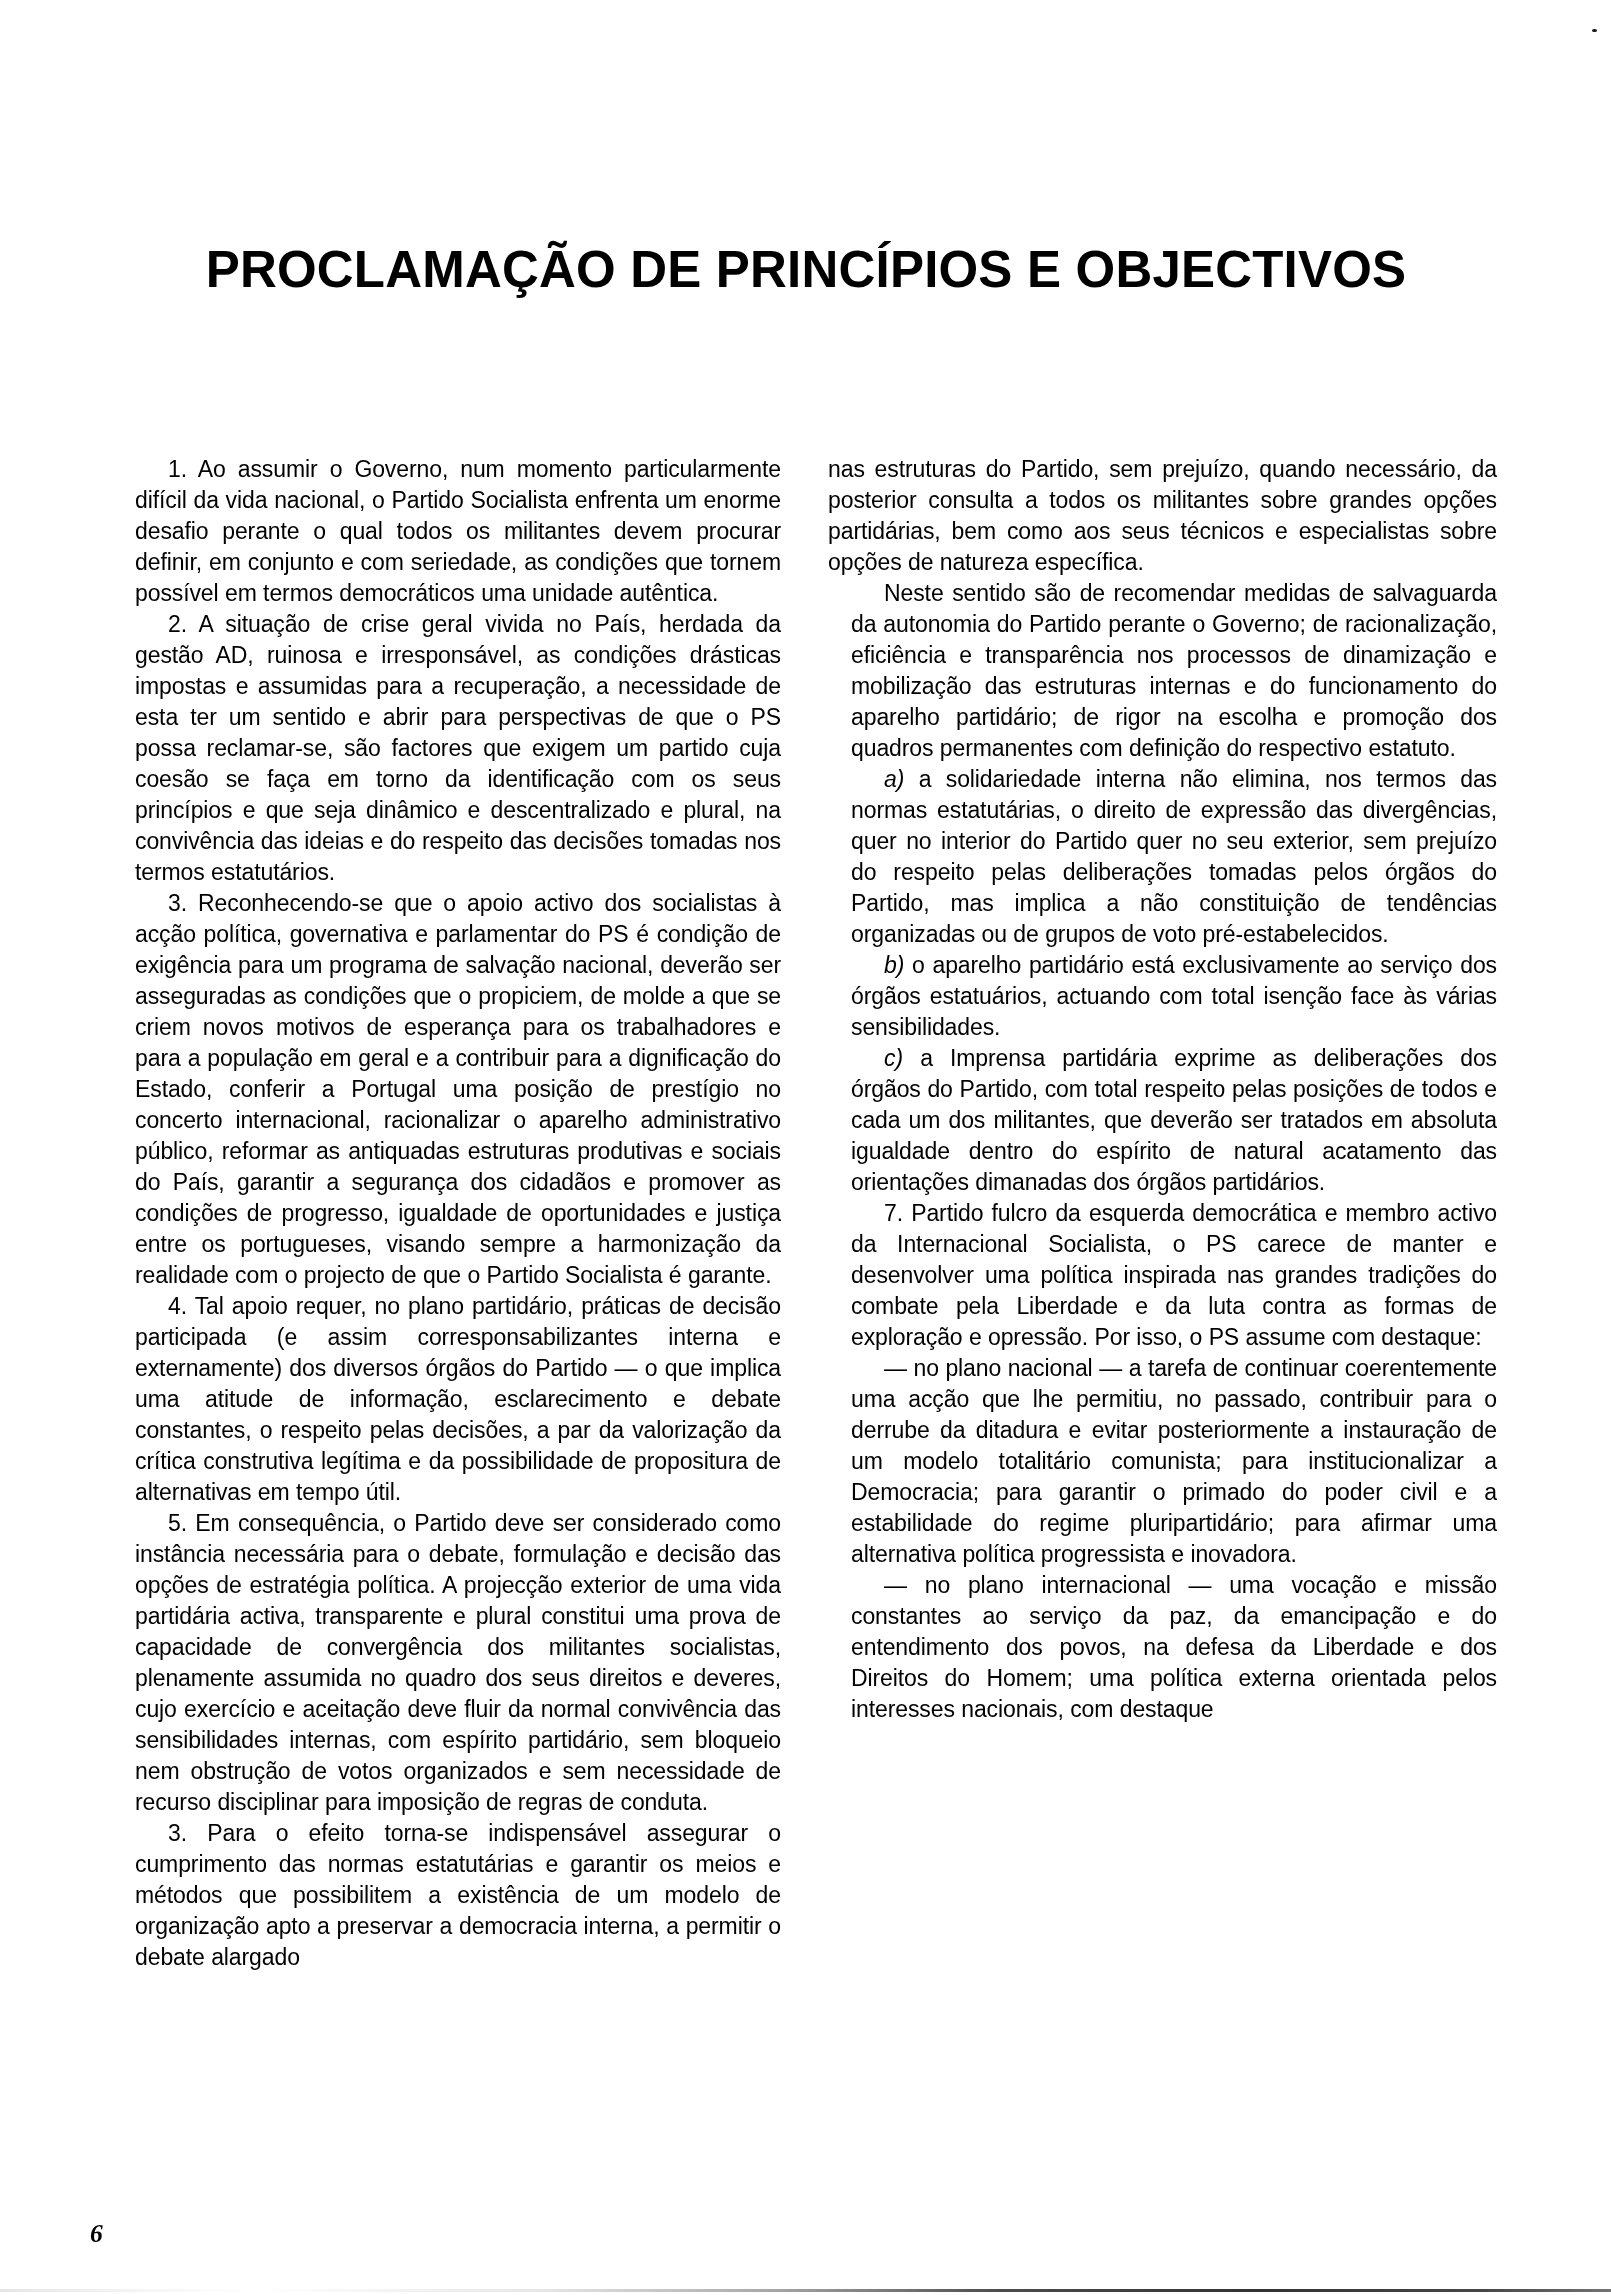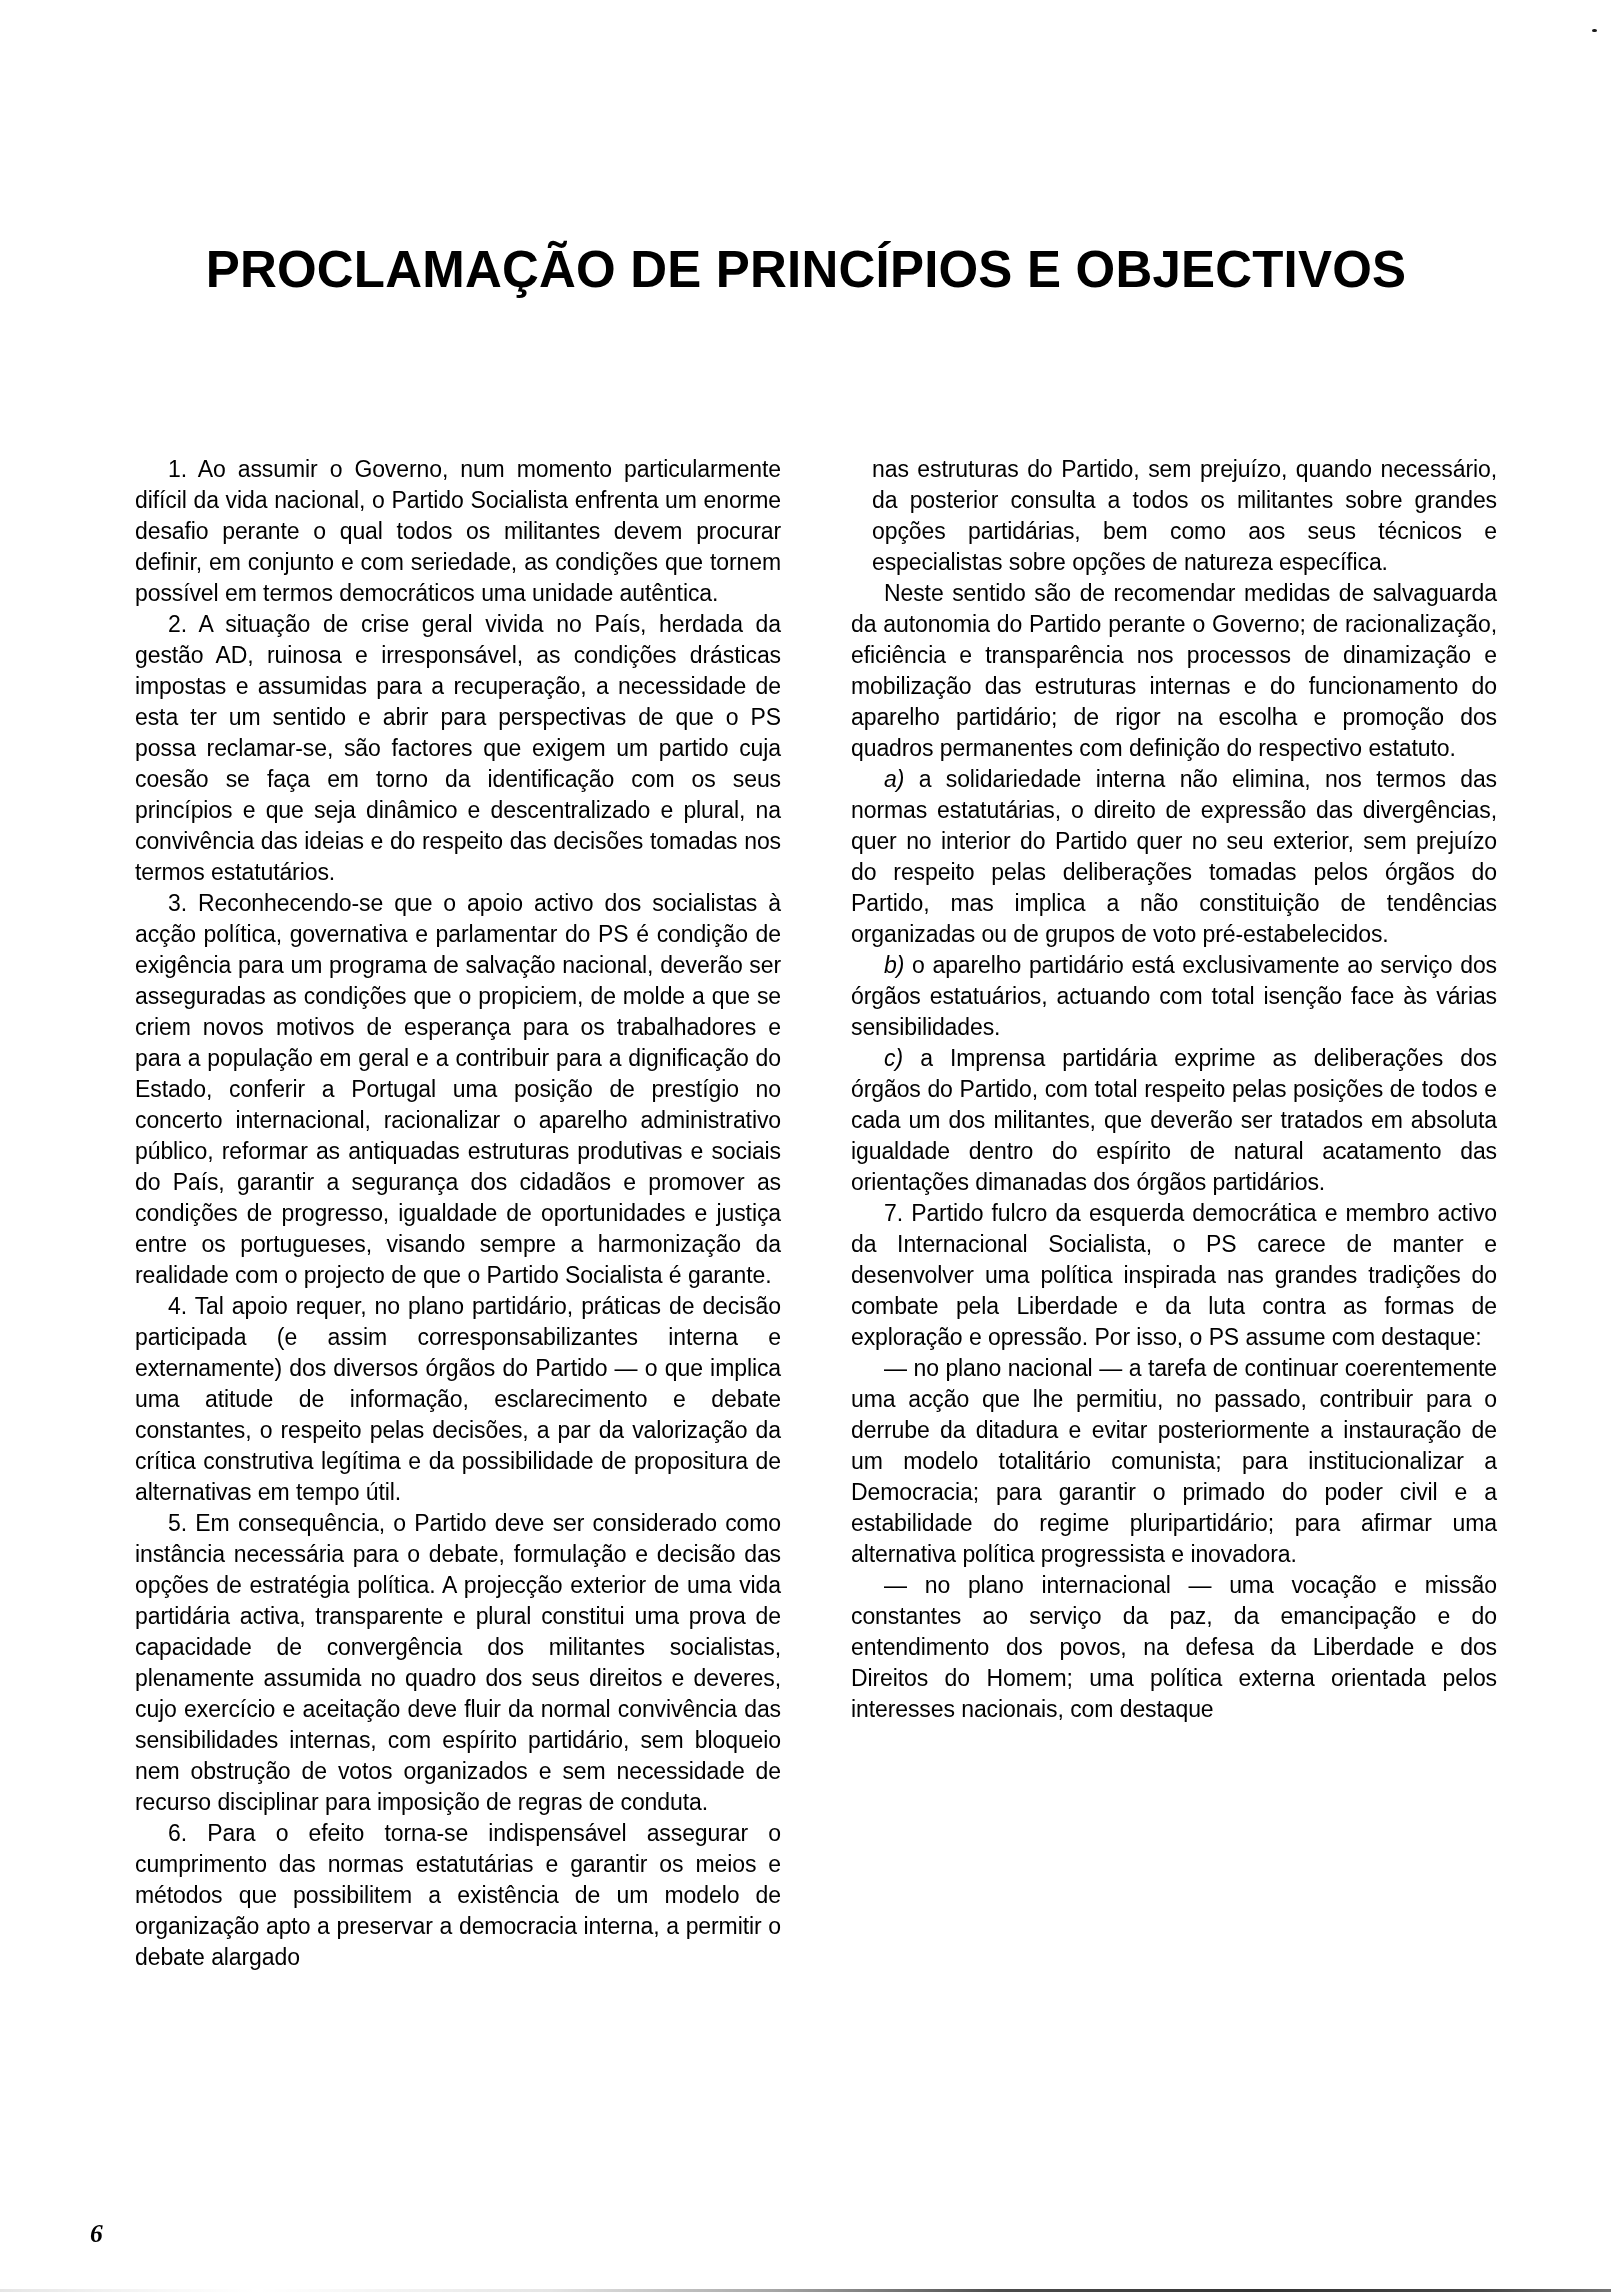--- a/index.html
+++ b/index.html
@@ -106,21 +106,20 @@
     letter-spacing: -0.1px;
     word-spacing: 0.1px;
     hyphens: manual;
   }
   .para.indent {
     text-indent: 33px;
     margin-left: 23px;
   }
   .para.noindent {
     text-indent: 0;
-    margin-left: 44px;
   }
   .para em {
     font-style: italic;
   }
 
   
   .columns, .title {
     filter: contrast(1.04);
   }
 </style>
@@ -134,21 +133,21 @@
   <h1 class="title">PROCLAMAÇÃO DE PRINCÍPIOS E OBJECTIVOS</h1>
 
   <div class="columns">
 
     <div class="col">
       <p class="para indent">1. Ao assumir o Governo, num momento particularmente difícil da vida nacional, o Partido Socialista enfrenta um enorme desafio perante o qual todos os militantes devem procurar definir, em conjunto e com seriedade, as condições que tornem possível em termos democráticos uma unidade autêntica.</p>
       <p class="para indent">2. A situação de crise geral vivida no País, herdada da gestão AD, ruinosa e irresponsável, as condições drásticas impostas e assumidas para a recuperação, a necessidade de esta ter um sentido e abrir para perspectivas de que o PS possa reclamar-se, são factores que exigem um partido cuja coesão se faça em torno da identificação com os seus princípios e que seja dinâmico e descentralizado e plural, na convivência das ideias e do respeito das decisões tomadas nos termos estatutários.</p>
       <p class="para indent">3. Reconhecendo-se que o apoio activo dos socialistas à acção política, governativa e parlamentar do PS é condição de exigência para um programa de salvação nacional, deverão ser asseguradas as condições que o propiciem, de molde a que se criem novos motivos de esperança para os trabalhadores e para a população em geral e a contribuir para a dignificação do Estado, conferir a Portugal uma posição de prestígio no concerto internacional, racionalizar o aparelho administrativo público, reformar as antiquadas estruturas produtivas e sociais do País, garantir a segurança dos cidadãos e promover as condições de progresso, igualdade de oportunidades e justiça entre os portugueses, visando sempre a harmonização da realidade com o projecto de que o Partido Socialista é garante.</p>
       <p class="para indent">4. Tal apoio requer, no plano partidário, práticas de decisão participada (e assim corresponsabilizantes interna e externamente) dos diversos órgãos do Partido — o que implica uma atitude de informação, esclarecimento e debate constantes, o respeito pelas decisões, a par da valorização da crítica construtiva legítima e da possibilidade de propositura de alternativas em tempo útil.</p>
       <p class="para indent">5. Em consequência, o Partido deve ser considerado como instância necessária para o debate, formulação e decisão das opções de estratégia política. A projecção exterior de uma vida partidária activa, transparente e plural constitui uma prova de capacidade de convergência dos militantes socialistas, plenamente assumida no quadro dos seus direitos e deveres, cujo exercício e aceitação deve fluir da normal convivência das sensibilidades internas, com espírito partidário, sem bloqueio nem obstrução de votos organizados e sem necessidade de recurso disciplinar para imposição de regras de conduta.</p>
-      <p class="para indent">6. Para o efeito torna-se indispensável assegurar o cumprimento das normas estatutárias e garantir os meios e métodos que possibilitem a existência de um modelo de organização apto a preservar a democracia interna, a permitir o debate alargado</p>
+      <p class="para indent">3. Para o efeito torna-se indispensável assegurar o cumprimento das normas estatutárias e garantir os meios e métodos que possibilitem a existência de um modelo de organização apto a preservar a democracia interna, a permitir o debate alargado</p>
     </div>
 
     <div class="col">
       <p class="para noindent">nas estruturas do Partido, sem prejuízo, quando necessário, da posterior consulta a todos os militantes sobre grandes opções partidárias, bem como aos seus técnicos e especialistas sobre opções de natureza específica.</p>
       <p class="para indent">Neste sentido são de recomendar medidas de salvaguarda da autonomia do Partido perante o Governo; de racionalização, eficiência e transparência nos processos de dinamização e mobilização das estruturas internas e do funcionamento do aparelho partidário; de rigor na escolha e promoção dos quadros permanentes com definição do respectivo estatuto.</p>
 
       <p class="para indent"><em>a)</em><span> a solidariedade interna não elimina, nos termos das normas estatutárias, o direito de expressão das divergências, quer no interior do Partido quer no seu exterior, sem prejuízo do respeito pelas deliberações tomadas pelos órgãos do Partido, mas implica a não constituição de tendências organizadas ou de grupos de voto pré-estabelecidos.</span></p>
 
       <p class="para indent"><em>b)</em><span> o aparelho partidário está exclusivamente ao serviço dos órgãos estatuários, actuando com total isenção face às várias sensibilidades.</span></p>
 

